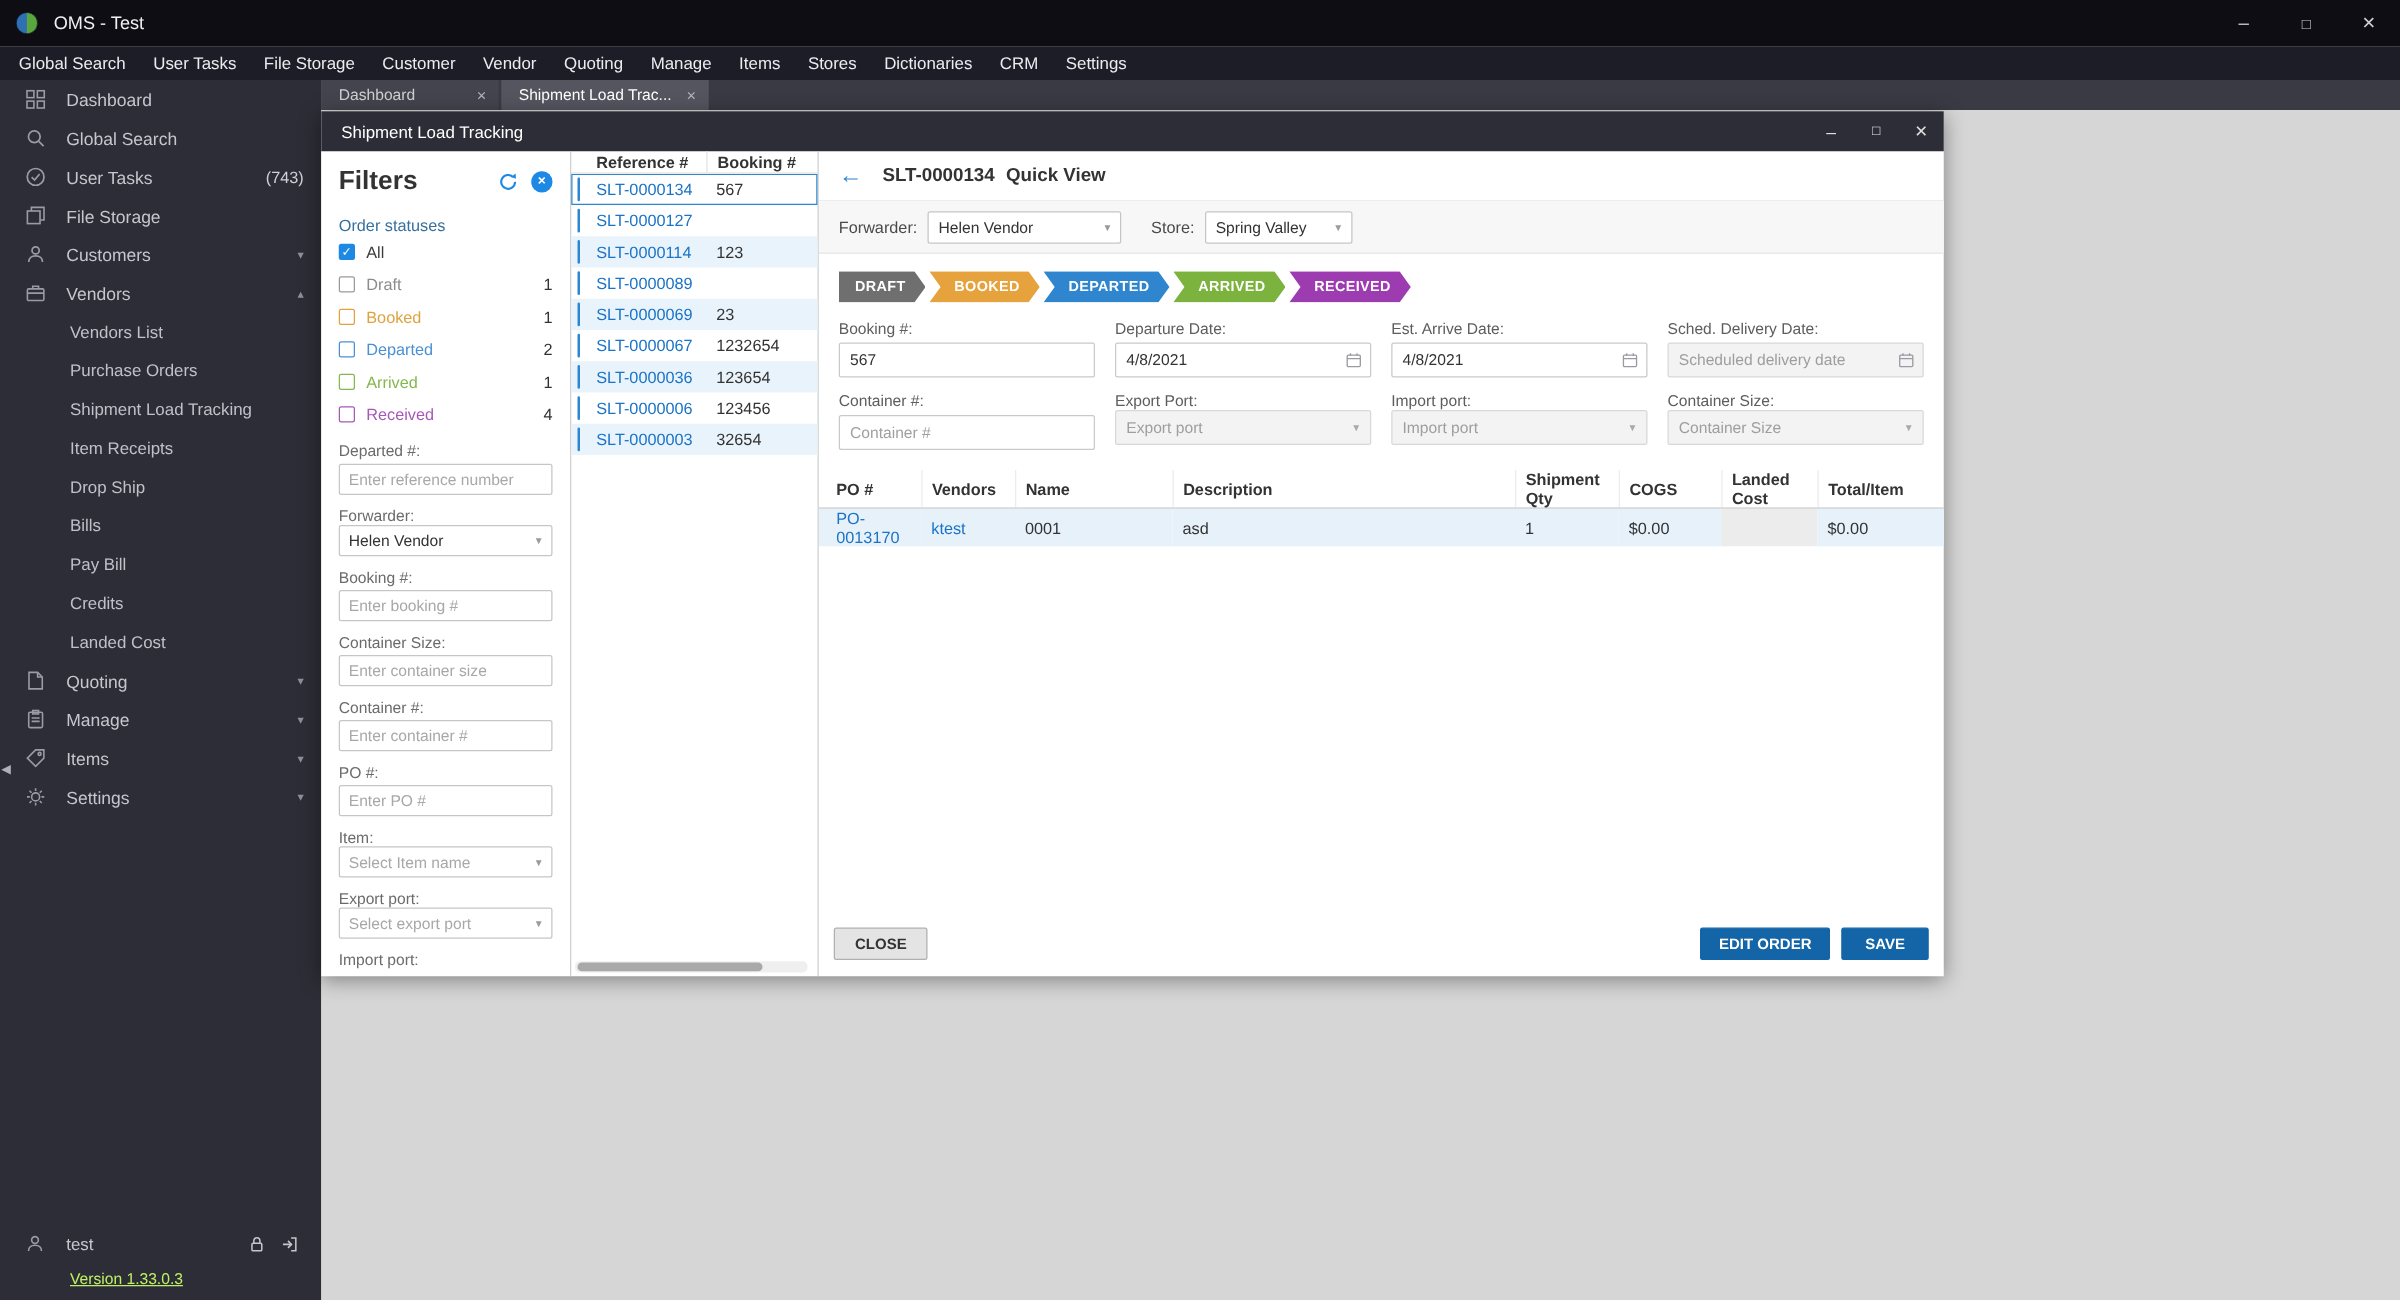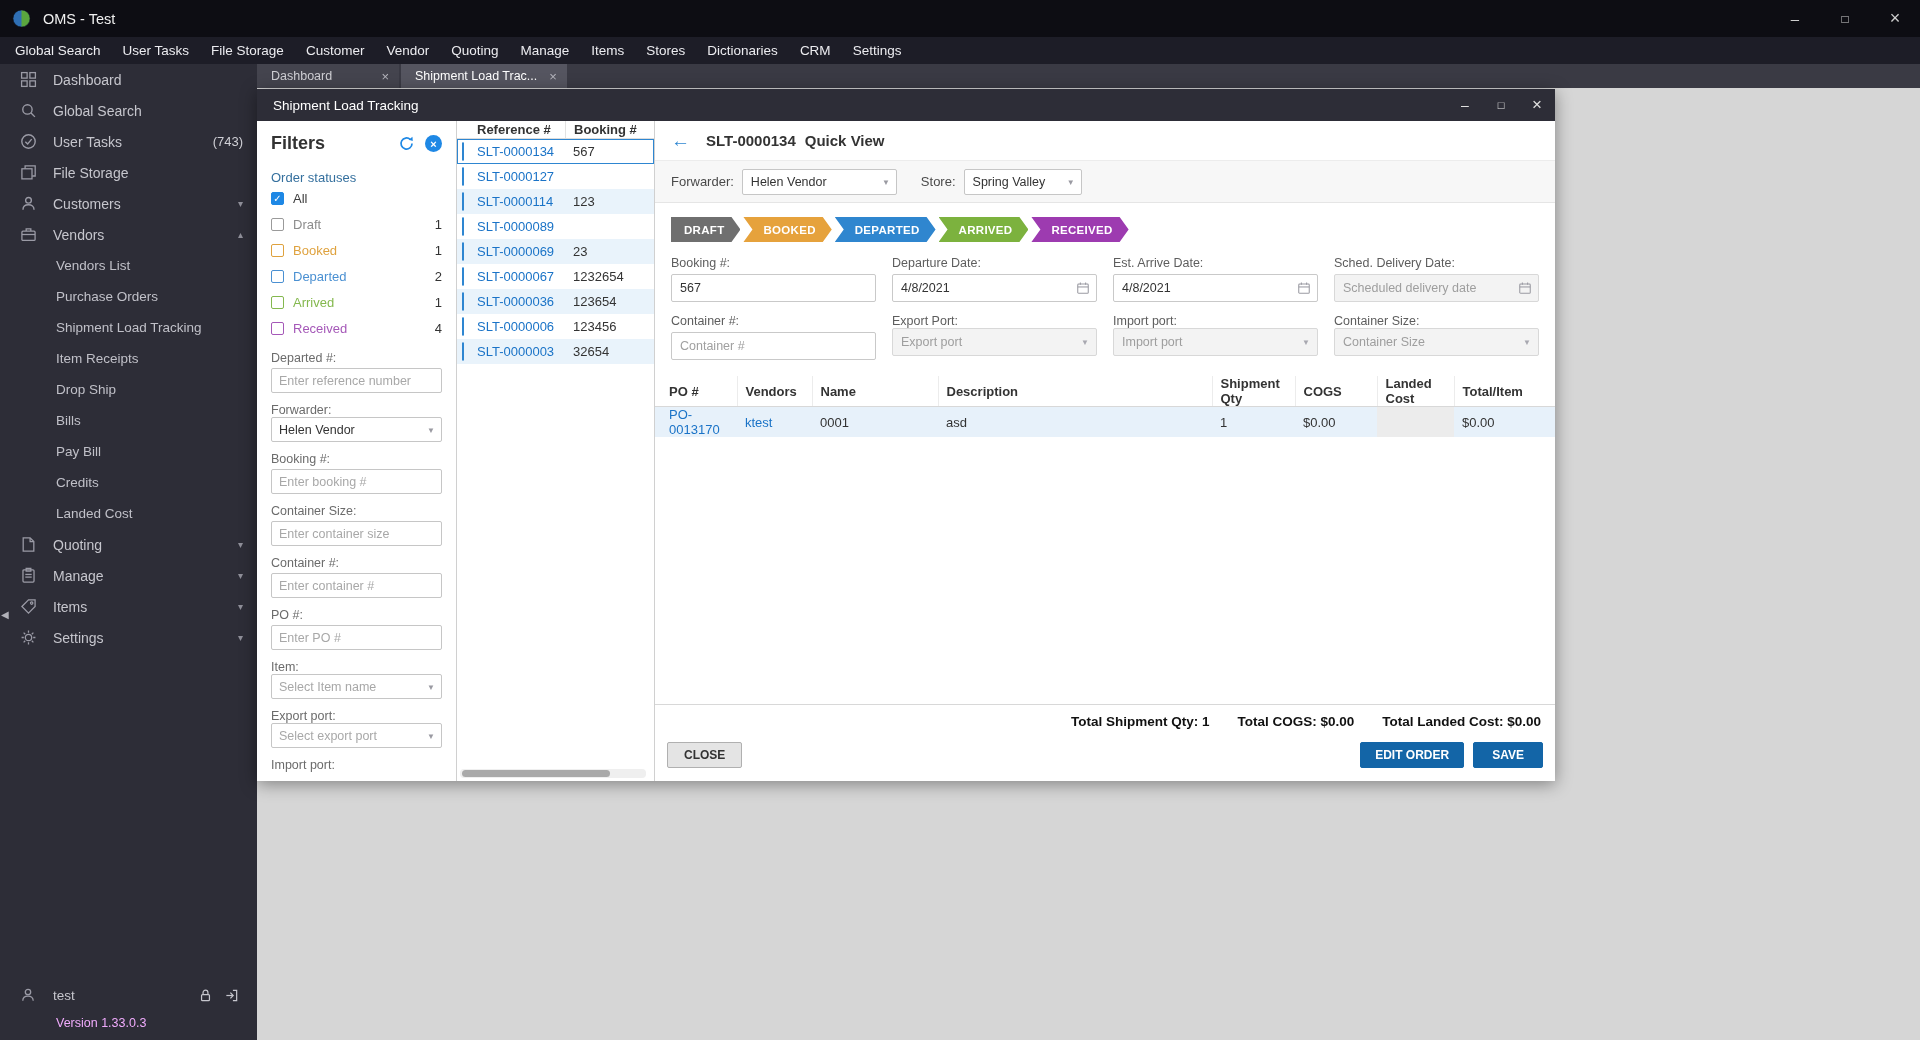--- a/index.html
+++ b/index.html
@@ -25,21 +25,21 @@
   .sbitem .sbicon { width:17px; height:17px; margin-right:16px; color:#9b9ba6; flex:none; }
   .sbitem .sblabel { flex:1; white-space:nowrap; }
   .sbitem .sbbadge { font-size:13px; color:#d0d0d6; }
   .sbitem .sbchev { font-size:10px; color:#8f8f99; }
   .sbchild { height:31px; display:flex; align-items:center; padding-left:56px; font-size:13.5px; color:#c0c0c8; white-space:nowrap; }
   .sbfooter { position:absolute; left:0; bottom:10px; width:257px; }
   .sbuser { height:30px; display:flex; align-items:center; padding:0 18px 0 20px; }
   .sbuser .sbicon { width:16px; height:16px; margin-right:17px; color:#9b9ba6; }
   .sbuser .uname { flex:1; font-size:13.5px; }
   .sbuser .uicon { width:15px; height:15px; margin-left:11px; color:#c6c6cd; }
-  .sbversion { padding:6px 0 0 56px; font-size:12.5px; color:#f0abfc; }
+  .sbversion { padding:6px 0 0 56px; font-size:12.5px; color:#bef264;text-decoration:underline; }
   .collapse-arrow { position:absolute; left:1px; top:545px; font-size:10px; color:#b0b0b8; }
 
   
   .tabstrip { position:absolute; left:257px; top:64px; width:1663px; height:24px; background:#3a3a44; display:flex; align-items:stretch; }
   .tab { display:flex; align-items:center; padding:0 10px 0 14px; font-size:12.5px; color:#cfcfd4; background:#44444e; margin-right:2px; min-width:142px; }
   .tab .tabx { margin-left:auto; padding-left:12px; font-size:13px; color:#b5b5bd; }
   .tab.active { background:#555560; color:#ffffff; }
 
   
   .workspace { position:absolute; left:257px; top:88px; width:1663px; height:952px; background:#d6d6d6; }
@@ -49,21 +49,21 @@
   .modal-header { height:32px; background:#2d2d37; display:flex; align-items:center; color:#fff; flex:none; }
   .modal-header .mtitle { font-size:13.5px; padding-left:16px; flex:1; }
   .mwbtn { width:36px; height:32px; display:flex; align-items:center; justify-content:center; color:#e0e0e0; font-size:14px; }
   .mwbtn.max { font-size:11px; }
   .mwbtn.close { font-size:17px; }
   .modal-body { flex:1; display:flex; min-height:0; }
 
   
   .filters { width:200px; flex:none; border-right:1px solid #d0d0d0; padding:12px 14px; overflow:hidden; position:relative; }
   .filters-head { display:flex; align-items:center; }
-  .filters-head .ftitle { font-size:18px; font-weight:bold; color:#333; flex:1; }
+  .filters-head .ftitle { font-size:21px; font-weight:bold; color:#333; flex:1; }
   .icon-refresh { width:17px; height:17px; margin-right:10px; }
   .icon-clear { width:17px; height:17px; border-radius:50%; background:#1e88e5; color:#fff; font-size:11px; font-weight:bold; display:flex; align-items:center; justify-content:center; }
   .fsection { margin-top:16px; font-size:13px; color:#35709e; }
   .statusrow { height:25px; display:flex; align-items:center; margin-top:1px; }
   .cbx { width:13px; height:13px; border:1px solid #9a9a9a; border-radius:2px; margin-right:9px; background:#fff; display:flex; align-items:center; justify-content:center; font-size:10px; color:#fff; flex:none; }
   .statusrow.fs-all .cbx { background:#1e88e5; border-color:#1e88e5; }
   .statusrow.fs-booked .cbx { border-color:#dfa23e; }
   .statusrow.fs-departed .cbx { border-color:#4a90d2; }
   .statusrow.fs-arrived .cbx { border-color:#84b84e; }
   .statusrow.fs-received .cbx { border-color:#a558b8; }
@@ -626,25 +626,20 @@
             <td>1</td>
             <td>$0.00</td>
             <td class="landed"></td>
             <td>$0.00</td>
           </tr>
         </tbody>
       </table>
 
       <div class="qv-spacer"></div>
 
-      <div class="qv-totals">
-        <span>Total Shipment Qty: 1</span>
-        <span>Total COGS: $0.00</span>
-        <span>Total Landed Cost: $0.00</span>
-      </div>
 
       <div class="qv-actions">
         <button class="btn btn-close">CLOSE</button>
         <span class="spacer"></span>
         <button class="btn btn-blue">EDIT ORDER</button>
         <button class="btn btn-blue btn-save">SAVE</button>
       </div>
     </div>
   </div>
 </div>

